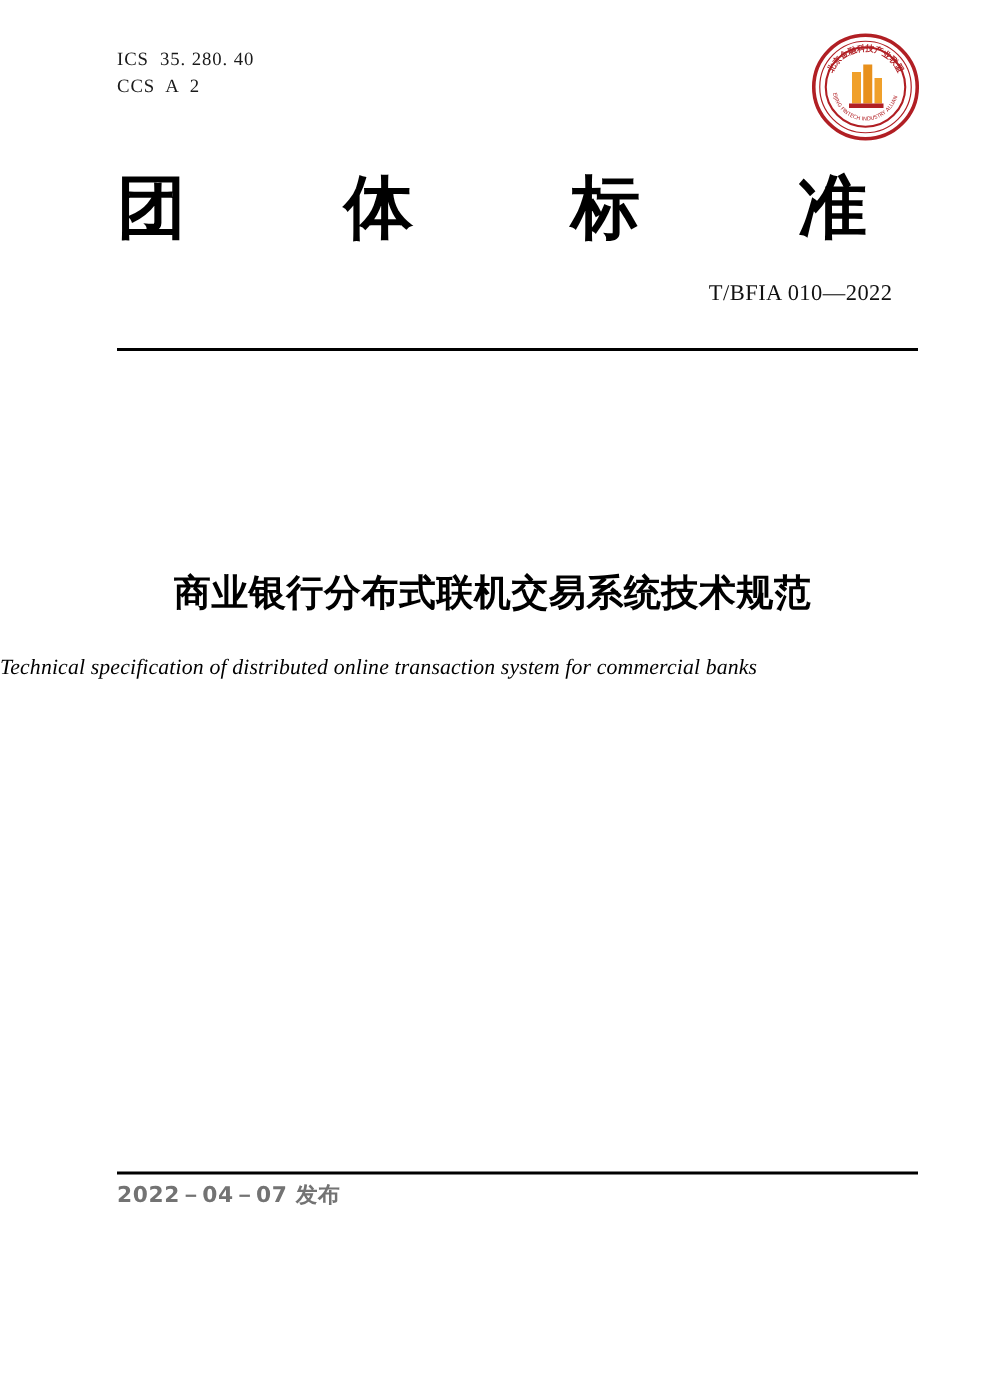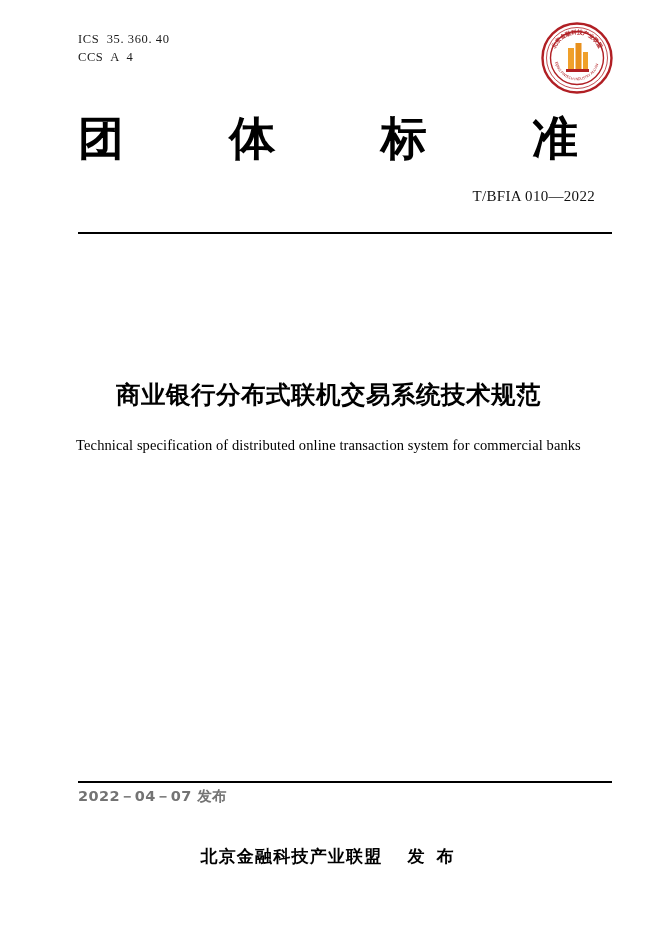--- a/index.html
+++ b/index.html
@@ -105,25 +105,25 @@
     font-size: 24.5px;
     font-weight: bold;
     letter-spacing: 0.5px;
     color: #000;
   }
   .doc-title-en {
     position: absolute;
     left: 0;
     top: 437px;
     width: 657px;
-    text-align: center;
     font-family: "Liberation Serif", serif;
     font-size: 14.5px;
     letter-spacing: 0.1px;
     color: #000;
+    font-style: italic;
   }
 
   
   .date-left {
     position: absolute;
     left: 78px;
     top: 787px;
     font-family: "DejaVu Sans", sans-serif;
     font-size: 14.5px;
     font-weight: bold;
@@ -158,22 +158,22 @@
     margin-left: 18px;
     letter-spacing: 3px;
   }
 </style>
 </head>
 <body>
 
 <div class="page">
 
   <div class="ics-block">
-    <div class="ics-line">ICS  35. 360. 40</div>
-    <div class="ics-line">CCS  A  4</div>
+    <div class="ics-line">ICS  35. 280. 40</div>
+    <div class="ics-line">CCS  A  2</div>
   </div>
 
   <div class="emblem">
     <svg width="72" height="72" viewBox="0 0 72 72" xmlns="http://www.w3.org/2000/svg">
       <circle cx="36" cy="36" r="34.5" fill="#ffffff" stroke="#b11f24" stroke-width="2.4"></circle>
       <circle cx="36" cy="36" r="26.5" fill="#ffffff" stroke="#b11f24" stroke-width="1.4"></circle>
       <path id="arcTop" d="M 36 9.5 m -24 0 a 24 24 0 0 1 48 0" fill="none"></path>
       <path d="M 12 36 A 24 24 0 0 1 60 36" fill="none" stroke="none" id="arcTopPath"></path>
       <text font-family="DejaVu Sans, sans-serif" font-size="5.6" fill="#b11f24" font-weight="bold">
         <textPath href="#arcTopPath" startOffset="50%" text-anchor="middle">北京金融科技产业联盟</textPath>
@@ -203,18 +203,14 @@
   <div class="std-no">T/BFIA 010—2022</div>
 
   <div class="rule-top"></div>
   <div class="rule-bottom"></div>
 
   <div class="doc-title-cn">商业银行分布式联机交易系统技术规范</div>
   <div class="doc-title-en">Technical specification of distributed online transaction system for commercial banks</div>
 
   <div class="date-left">2022－04－07 发布</div>
 
-  <div class="publisher">
-    <span>北京金融科技产业联盟</span>
-    <span class="pub-issue">发 布</span>
-  </div>
 
 </div>
 
 </body></html>

